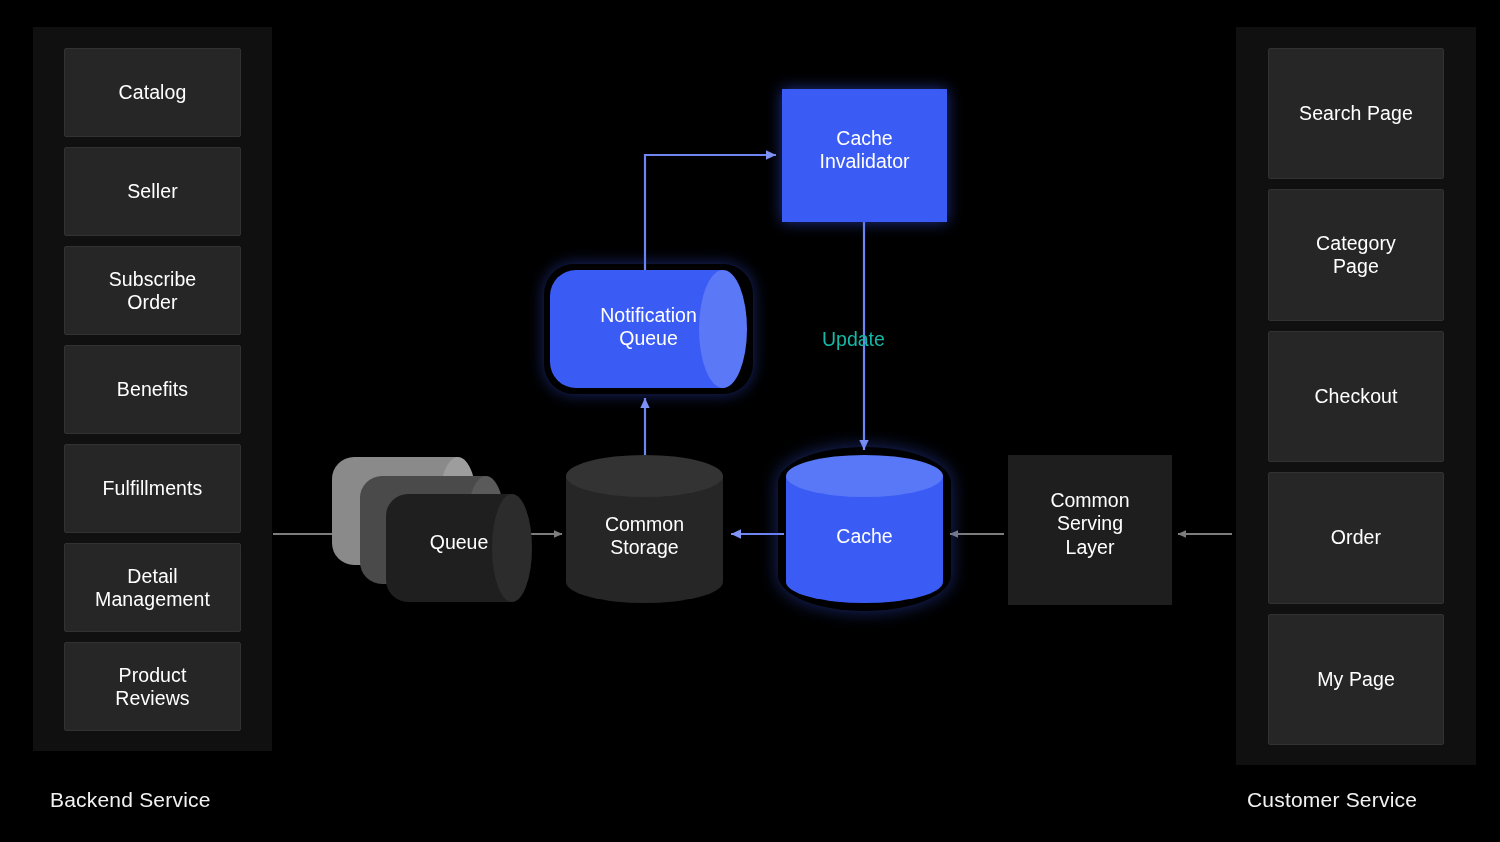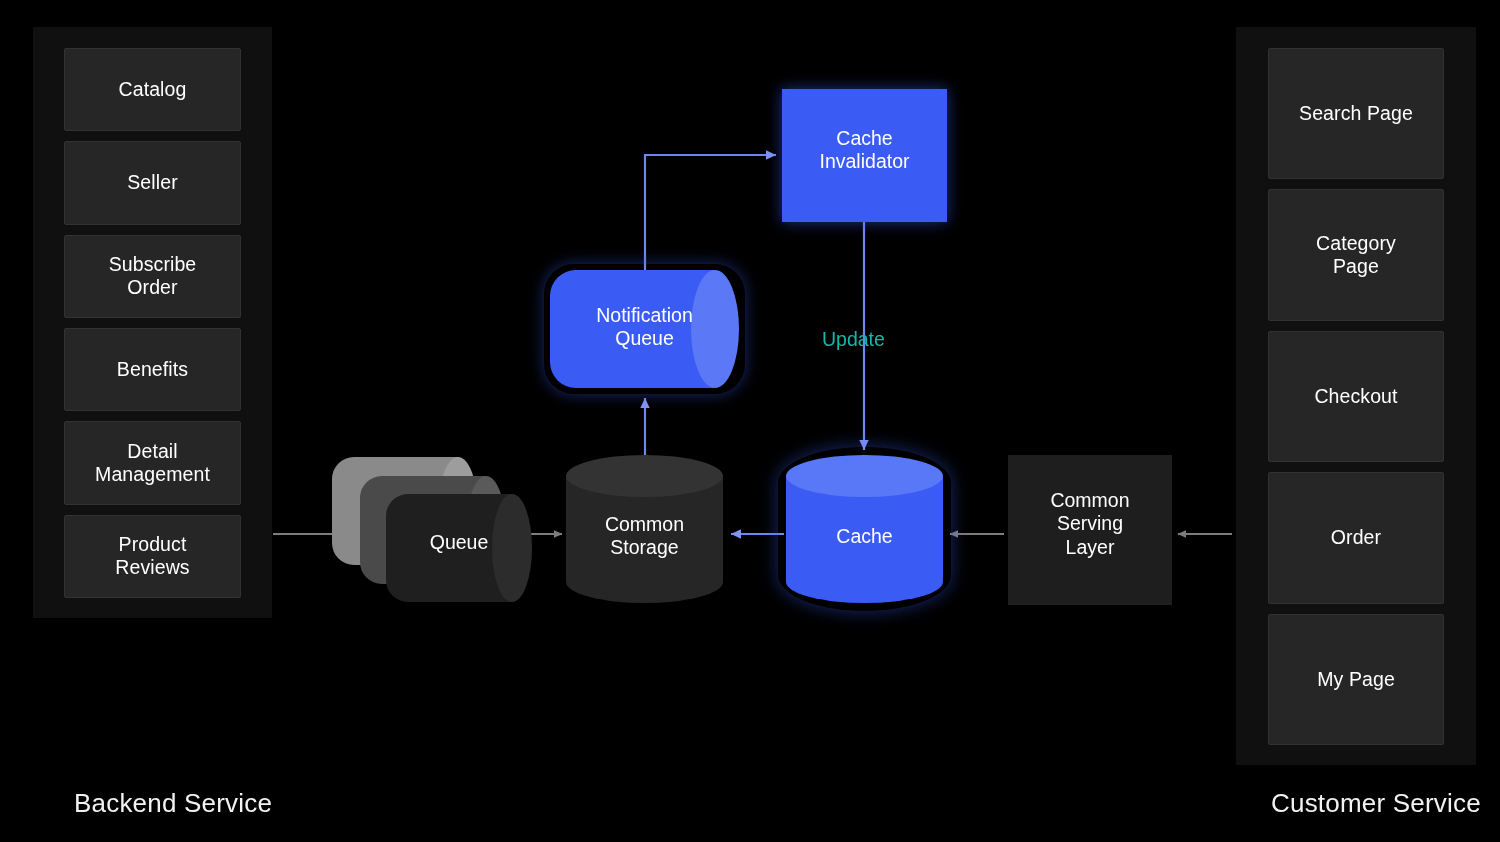--- a/index.html
+++ b/index.html
@@ -22,21 +22,21 @@
     background: #000000;
   }
 
   
   .service-panel {
     position: absolute;
     background: #101010;
     box-sizing: border-box;
     padding: 0;
   }
-  #backend-panel  { left: 33px;  top: 27px; width: 239px; height: 591px; }
+  #backend-panel  { left: 33px;  top: 27px; width: 239px; height: 724px; }
   #customer-panel { left: 1236px; top: 27px; width: 240px; height: 738px; }
 
   .panel-items {
     position: absolute;
     left: 31px;
     top: 21px;
     right: 31px;
     bottom: 20px;
     display: flex;
     flex-direction: column;
@@ -56,25 +56,24 @@
     font-size: 19.5px;
     line-height: 1.18;
     color: #ffffff;
     letter-spacing: 0.1px;
     white-space: pre-line;
     box-sizing: border-box;
   }
 
   .panel-caption {
     position: absolute;
-    font-size: 26px;
+    font-size: 21px;
     color: #f2f2f2;
     letter-spacing: 0.2px;
     white-space: nowrap;
-    margin-left: 24px;
   }
   #backend-caption  { left: 50px;  top: 788px; }
   #customer-caption { left: 1247px; top: 788px; }
 
   
   .node-label {
     position: absolute;
     left: 0; right: 0;
     text-align: center;
     font-size: 19.5px;
@@ -93,21 +92,21 @@
     box-shadow: 0 0 14px rgba(59,91,245,0.55);
   }
   #cache-invalidator .node-label { top: 38px; }
 
   
   #notification-queue {
     position: absolute;
     left: 550px; top: 270px;
     width: 189px; height: 118px;
   }
-  .hcyl { position: absolute; inset: 0; }
+  .hcyl { position: absolute; inset: 0; padding-left: 8px; }
   .hcyl .body {
     position: absolute;
     left: 0; top: 0; bottom: 0; right: 24px;
     border-radius: 26px 0 0 26px;
   }
   .hcyl .cap {
     position: absolute;
     right: 0; top: 0; bottom: 0;
     width: 48px;
     border-radius: 50%;
@@ -225,20 +224,21 @@
     <line x1="864" y1="222" x2="864" y2="450" stroke="#6f86f2" stroke-width="2.2" marker-end="url(#arrow-blue)"></line>
   </svg>
 
   <div class="service-panel" id="backend-panel">
     <div class="panel-items">
       <div class="service-item">Catalog</div>
       <div class="service-item">Seller</div>
       <div class="service-item">Subscribe
 Order</div>
       <div class="service-item">Benefits</div>
+      <div class="service-item">Fulfillments</div>
       <div class="service-item">Detail
 Management</div>
       <div class="service-item">Product
 Reviews</div>
     </div>
   </div>
   <div class="panel-caption" id="backend-caption">Backend Service</div>
 
   <div class="service-panel" id="customer-panel">
     <div class="panel-items">

